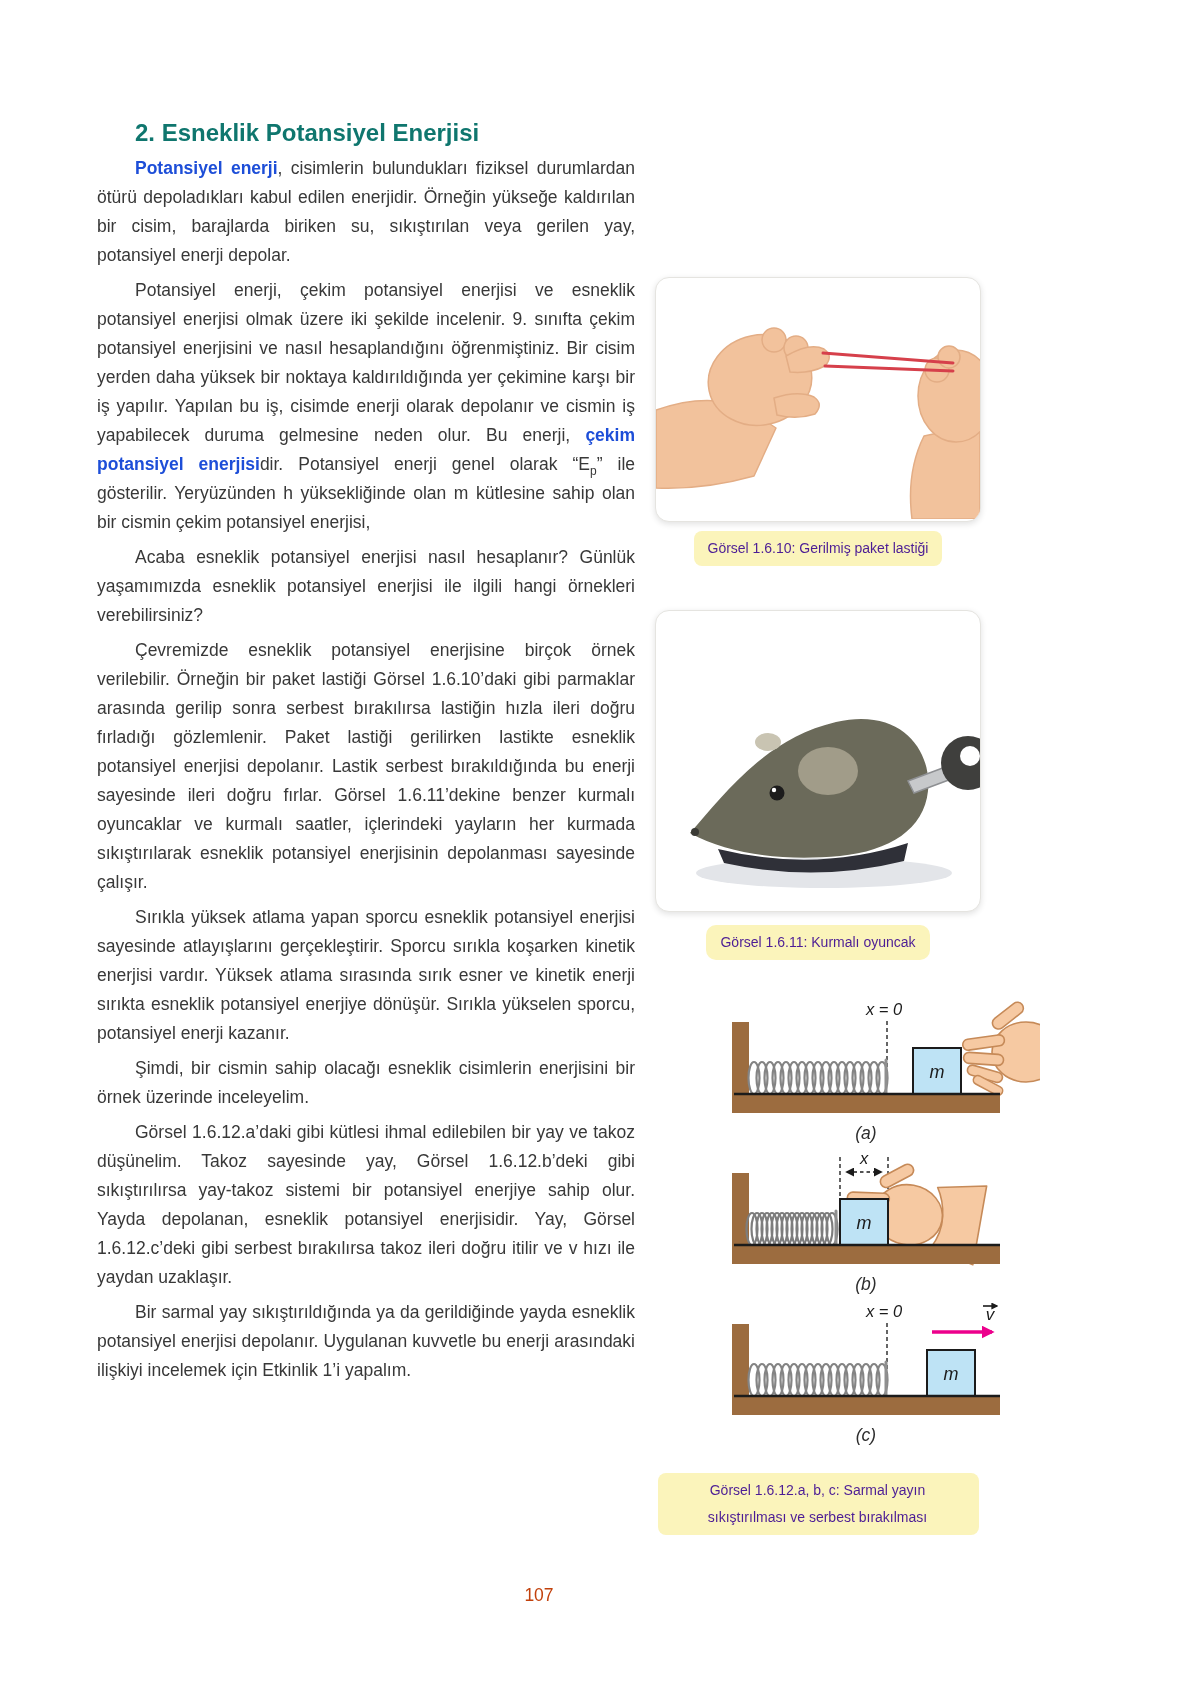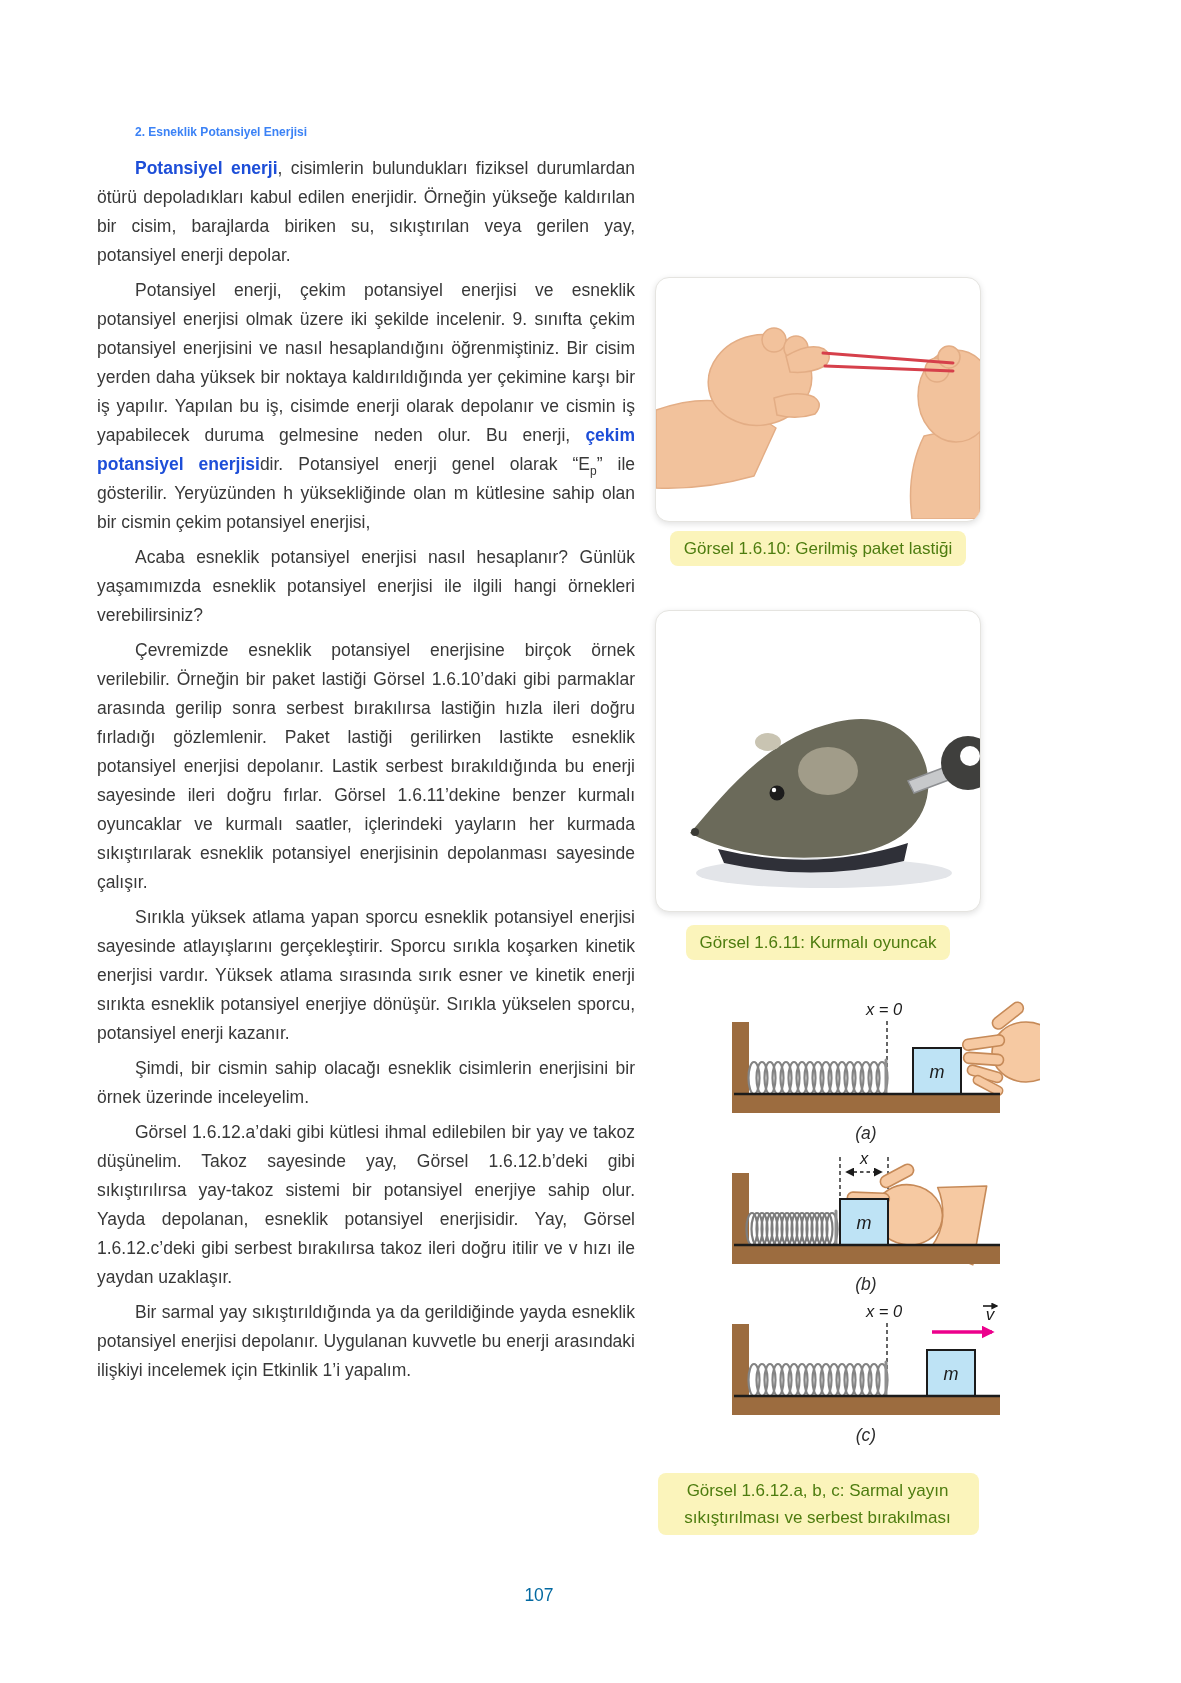--- a/index.html
+++ b/index.html
@@ -6,51 +6,51 @@
   .page {
     position:relative; width:1181px; height:1683px; background:#ffffff;
     font-family:"Liberation Sans", sans-serif; color:#383838; overflow:hidden;
   }
   
   .text-col {
     position:absolute; left:97px; top:118px; width:538px;
     font-size:17.5px; line-height:29px; text-align:justify;
   }
   .text-col h2 {
-    font-size:12px; line-height:29px; margin:0 0 7px 0;
-    text-indent:38px; color:#3b82f6; text-align:left;
+    font-size:24px; line-height:29px; margin:0 0 7px 0;
+    text-indent:38px; color:#0f766e; text-align:left;
   }
   .text-col p { margin:0 0 6px 0; text-indent:38px; }
   .text-col p.formula { text-align:left; }
   .text-col sub { font-size:12px; line-height:0; }
   b { color:#1d4ed8; }
   
   .fig-col { position:absolute; left:655px; top:277px; width:326px; }
   .card {
     background:#ffffff; border:1px solid #e5e4e0; border-radius:14px;
     box-shadow:0 2px 6px rgba(0,0,0,0.12); overflow:hidden;
   }
   .card svg { display:block; }
   .card1 { height:243px; }
   .card2 { height:300px; margin-top:44px; }
   .cap-wrap { text-align:center; }
   .caption {
     display:inline-block; background:#FBF4BB; border-radius:8px;
-    padding:4px 14px; font-size:17px; line-height:27px; color:#4d7c0f;
+    padding:4px 14px; font-size:14px; line-height:27px; color:#4c1d95;
   }
   .cap1 { margin-top:9px; }
-  .cap2 { margin-top:13px; }
+  .cap2 { margin-top:13px;border-radius:10px; }
   .cap3 { margin-top:20px; max-width:294px;padding-left:13px; }
   .diagrams { margin-top:40px; margin-left:5px; }
   .diagram { margin:0 0 6px 0;font-style:italic; }
   .diagram svg { display:block; overflow:hidden; }
   
   .page-num {
     position:absolute; top:1585px; left:97px; width:884px;
-    text-align:center; font-size:17.5px; color:#0369a1;
+    text-align:center; font-size:17.5px; color:#c2410c;
   }
 </style>
 </head>
 <body>
 
 <svg width="0" height="0" style="position:absolute" aria-hidden="true">
   <defs>
     <marker id="mk-b" viewBox="0 0 10 10" refX="8" refY="5" markerWidth="9" markerHeight="9" orient="auto-start-reverse" markerUnits="userSpaceOnUse">
         <path d="M0,0 L10,5 L0,10 Z" fill="#1b1b1b"></path>
       </marker>

